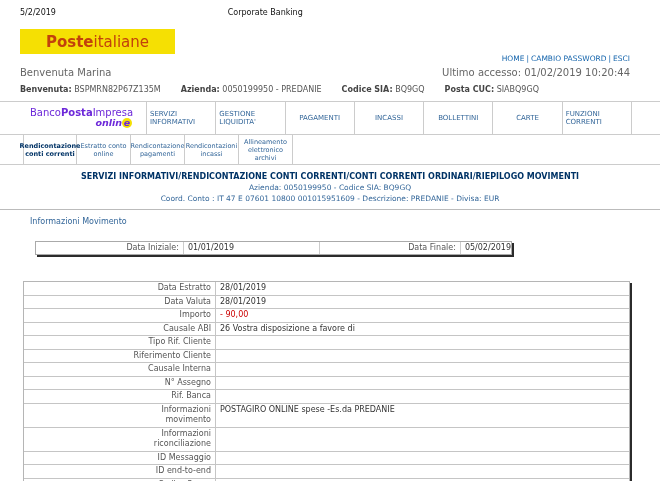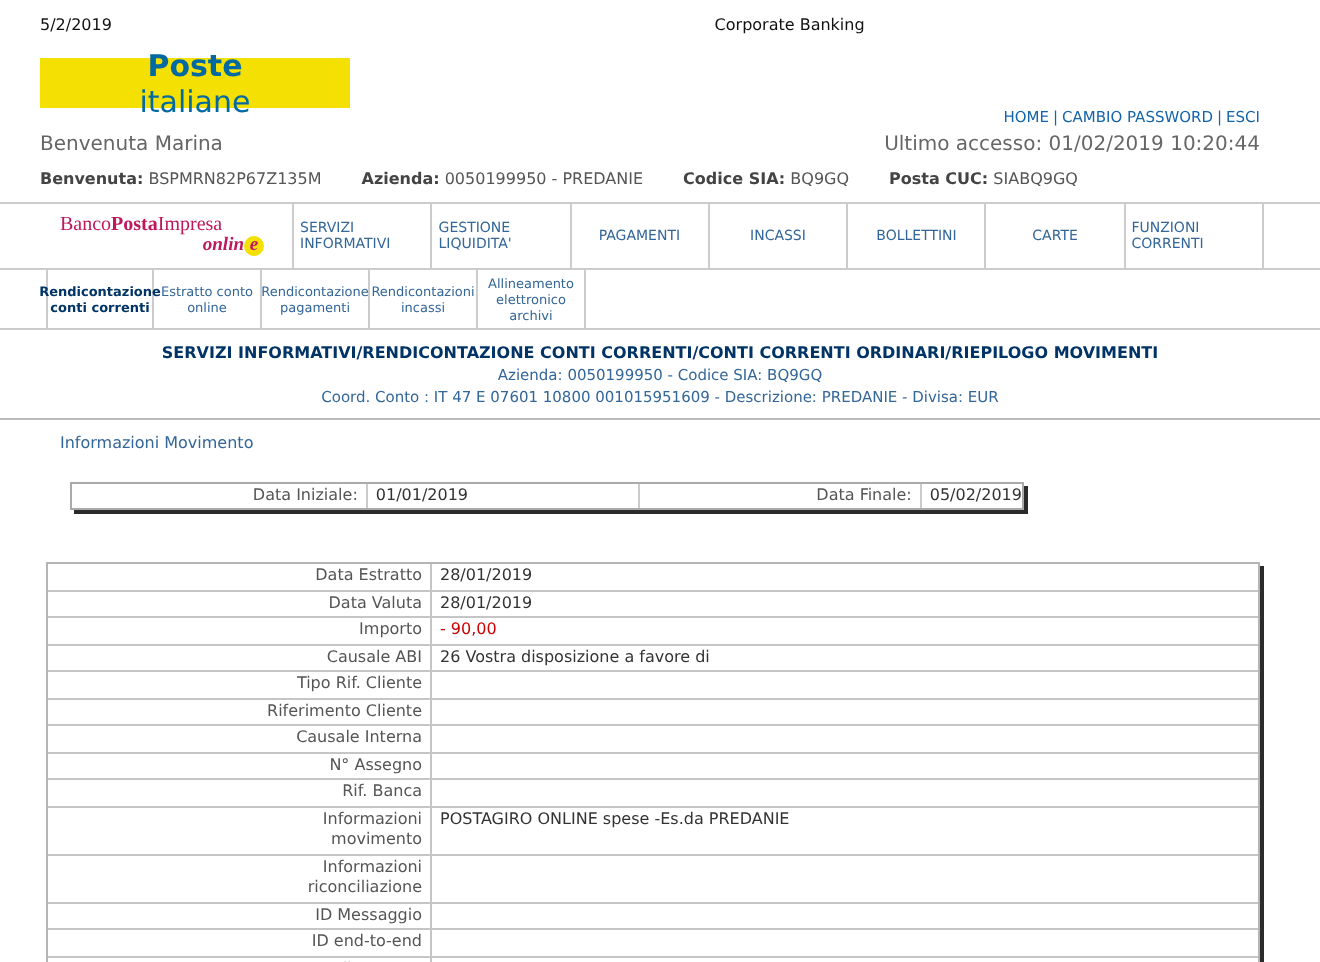--- a/index.html
+++ b/index.html
@@ -5,43 +5,43 @@
   * { box-sizing: border-box; margin: 0; padding: 0; }
   html,body { background:#fff; }
   body {
     width: 660px; height: 481px;
     font-family: "DejaVu Sans", "Liberation Sans", sans-serif;
     color:#333; position: relative; overflow: hidden;
   }
   
   .print-header { display:flex; justify-content:space-between; padding:8px 20px 0 20px; font-size:8px; color:#111; }
   .print-header .cell { width:33%; }
-  .print-header .center { text-align:right; }
+  .print-header .center { text-align:left; }
   .print-header .right { text-align:right; }
 
   
   .poste-logo {
     margin:12px 0 0 20px; width:155px; height:25px; background:#F5E003;
     display:flex; align-items:center; justify-content:center;
-    font-size:15px; color:#0369a1; letter-spacing:0;flex-direction:column;
+    font-size:15px; color:#c2410c; letter-spacing:0;
   }
   .poste-logo .bold { font-weight:bold; }
 
   
   .session-links { position:absolute; top:54px; right:30px; font-size:7.5px; color:#1464AC; white-space:nowrap; }
   .session-links a { color:#1464AC; text-decoration:none; }
   .session-links .sep { color:#1464AC; padding:0 2px; }
 
   .welcome-row { display:flex; justify-content:space-between; margin:13px 30px 0 20px; font-size:10px; color:#666; }
   .operator-row { display:flex; gap:20px; margin:7px 30px 0 20px; font-size:8px; color:#555; white-space:nowrap; }
   .operator-row b { color:#444; }
 
   
   .menu-bar { margin-top:7px; border-top:1px solid #ccc; border-bottom:1px solid #ccc; display:flex; height:34px; }
-  .menu-logo { width:146px; display:flex; flex-direction:column; justify-content:center; padding-left:30px; color:#be185d;font-family:Liberation Serif, serif; }
+  .menu-logo { width:146px; display:flex; flex-direction:column; justify-content:center; padding-left:30px; color:#6d28d9; }
   .bp-line1 { font-size:10px; line-height:10px; white-space:nowrap; }
   .bp-line1 .b { font-weight:bold; }
   .bp-line2 { font-size:9.5px; line-height:10px; font-style:italic; font-weight:bold; text-align:right; width:102px; }
   .e-circle { display:inline-flex; width:10px; height:10px; background:#F5E003; border-radius:50%; align-items:center; justify-content:center; }
   .menu-tab { flex:1; border-left:1px solid #ccc; display:flex; align-items:center; justify-content:center; text-align:left; font-size:7px; line-height:8px; color:#336699; cursor:pointer; padding:0 3px; }
   .menu-spacer { width:29px; border-left:1px solid #ccc; }
 
   
   .submenu-bar { display:flex; border-bottom:1px solid #ccc; min-height:30px; padding-left:23px; }
   .submenu-item { width:54px; border-right:1px solid #ccc; display:flex; align-items:center; justify-content:center; text-align:center; font-size:6.5px; line-height:8px; color:#336699; padding:2px 1px; cursor:pointer; }

